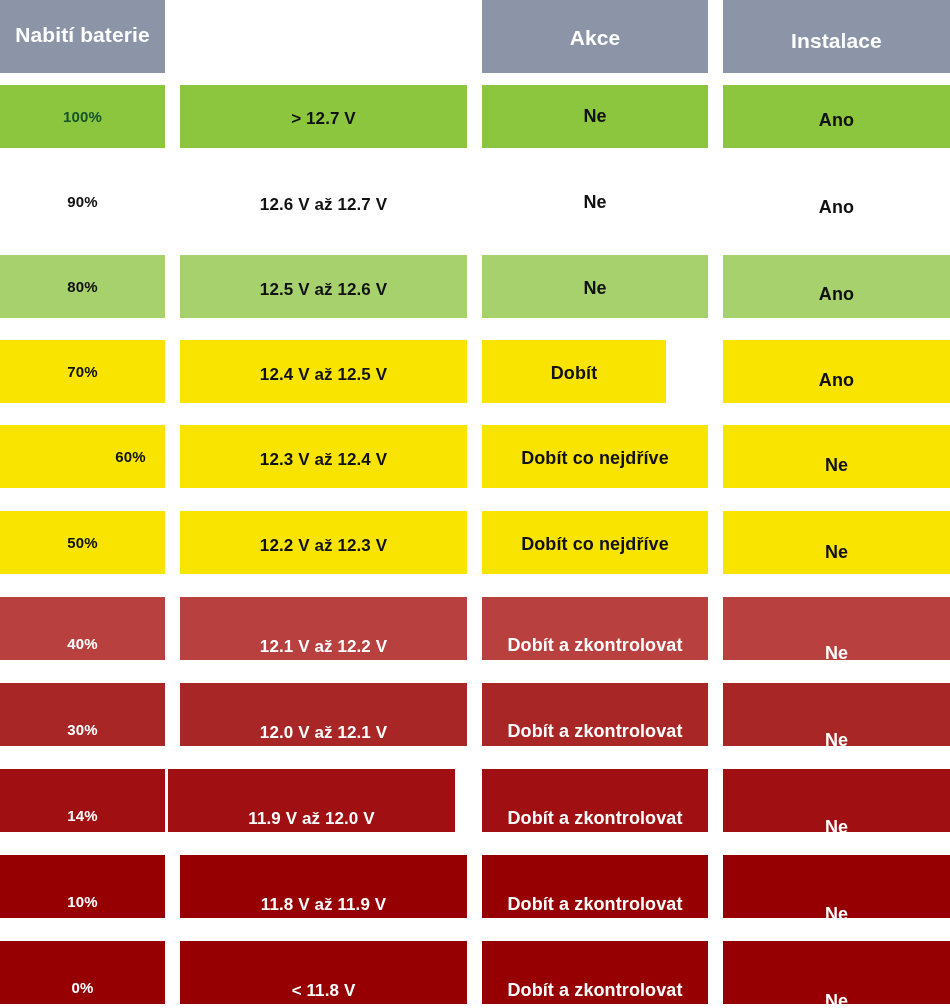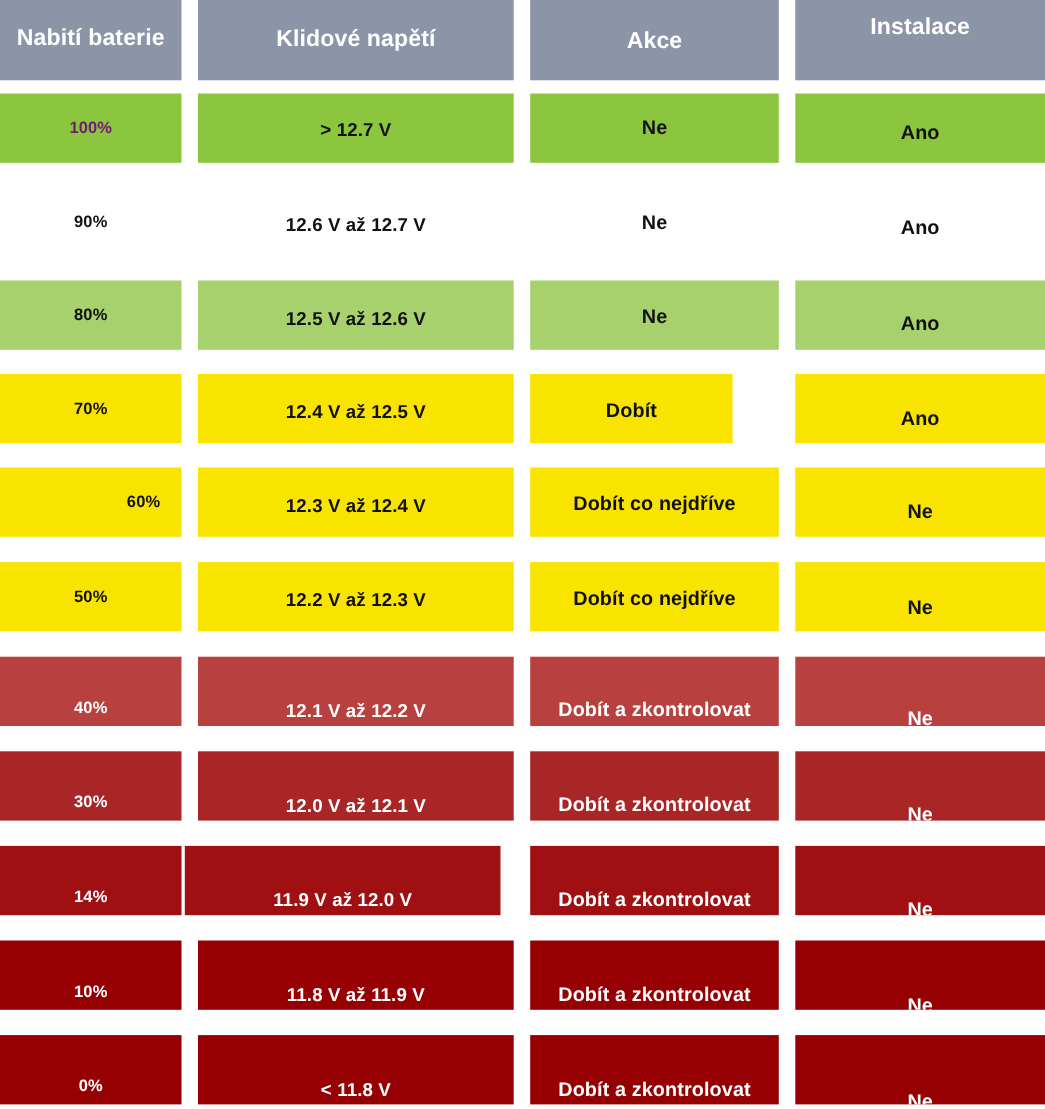--- a/index.html
+++ b/index.html
@@ -62,31 +62,28 @@
     font-size: 18px;
   }
 </style>
 </head>
 <body>
 
 <div id="table-root">
     <div class="cell header-cell col-0" style="left: 0px; top: 0px; width: 165px; height: 73px; background: rgb(139, 149, 167);">
       <span class="cell-text" style="line-height: 24px; top: 23px; color: rgb(255, 255, 255);">Nabití baterie</span>
     </div>
-    <div class="cell header-cell col-1" style="left: 180px; top: 0px; width: 287px; height: 73px; background: rgb(139, 149, 167);">
-      <span class="cell-text" style="line-height: 24px; top: 24px; color: rgb(255, 255, 255);">Klidové napětí</span>
-    </div>
     <div class="cell header-cell col-2" style="left: 482px; top: 0px; width: 226px; height: 73px; background: rgb(139, 149, 167);">
       <span class="cell-text" style="line-height: 24px; top: 26px; color: rgb(255, 255, 255);">Akce</span>
     </div>
     <div class="cell header-cell col-3" style="left: 723px; top: 0px; width: 227px; height: 73px; background: rgb(139, 149, 167);">
-      <span class="cell-text" style="line-height: 24px; top: 13px; color: rgb(255, 255, 255);">Instalace</span>
+      <span class="cell-text" style="line-height: 24px; top: 29px; color: rgb(255, 255, 255);">Instalace</span>
     </div>
     <div class="cell data-cell col-0 row-dark-text" style="left: 0px; top: 85px; width: 165px; height: 63px; background: rgb(140, 198, 62);">
-      <span class="cell-text" style="line-height: 24px; top: 20px; color: #701a75;">100%</span>
+      <span class="cell-text" style="line-height: 24px; top: 20px; color: #14532d;">100%</span>
     </div>
     <div class="cell data-cell col-1 row-dark-text" style="left: 180px; top: 85px; width: 287px; height: 63px; background: rgb(140, 198, 62);">
       <span class="cell-text" style="line-height: 24px; top: 22px; color: rgb(17, 17, 17);">&gt; 12.7 V</span>
     </div>
     <div class="cell data-cell col-2 row-dark-text" style="left: 482px; top: 85px; width: 226px; height: 63px; background: rgb(140, 198, 62);">
       <span class="cell-text" style="line-height: 24px; top: 19px; color: rgb(17, 17, 17);">Ne</span>
     </div>
     <div class="cell data-cell col-3 row-dark-text" style="left: 723px; top: 85px; width: 227px; height: 63px; background: rgb(140, 198, 62);">
       <span class="cell-text" style="line-height: 24px; top: 23px; color: rgb(17, 17, 17);">Ano</span>
     </div>

